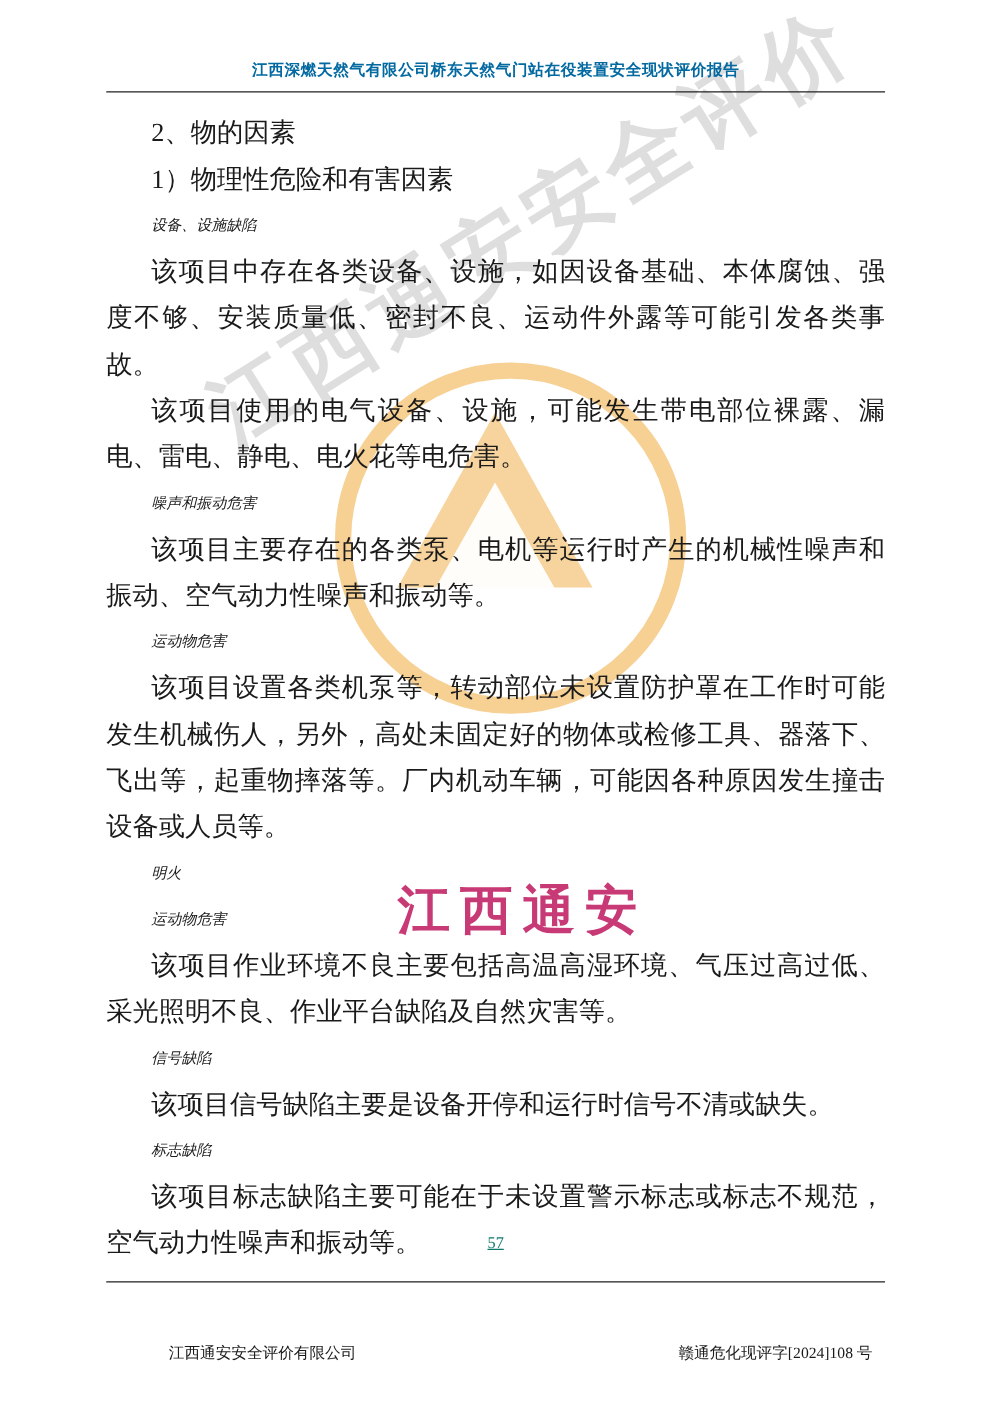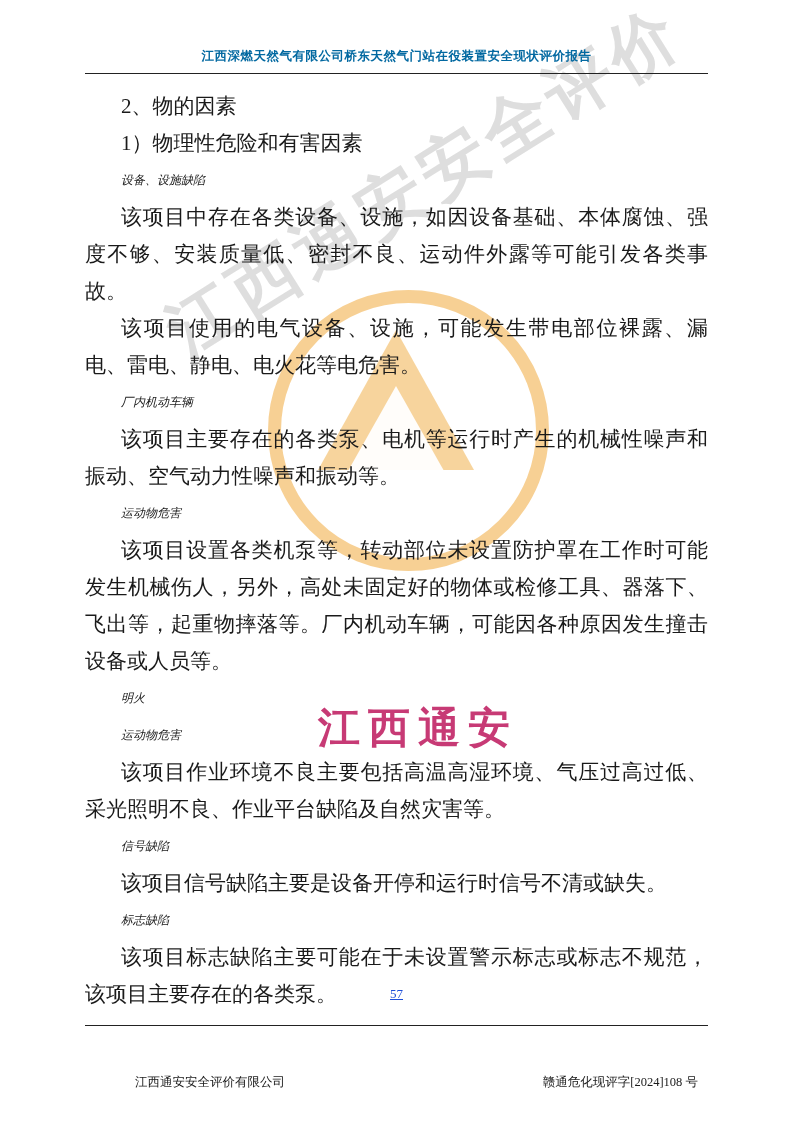--- a/index.html
+++ b/index.html
@@ -134,21 +134,21 @@
   }
 
   
   .page-number {
     position: absolute;
     left: 0;
     right: 0;
     top: 986px;
     text-align: center;
     font-size: 13px;
-    color: #1d4ed8;
+    color: #0f766e;
     text-decoration: underline;
   }
   .footer-rule {
     position: absolute;
     left: 85px;
     right: 85px;
     top: 1025px;
     border-bottom: 1.4px solid #222;
   }
   .footer {
@@ -185,36 +185,36 @@
   <div class="content">
 
     <p class="p indent1">2、物的因素</p>
     <p class="p indent1">1）物理性危险和有害因素</p>
 
     <p class="sub-head">设备、设施缺陷</p>
     <p class="p indent">该项目中存在各类设备、设施，如因设备基础、本体腐蚀、强度不够、安装质量低、密封不良、运动件外露等可能引发各类事故。</p>
 
     <p class="p indent">该项目使用的电气设备、设施，可能发生带电部位裸露、漏电、雷电、静电、电火花等电危害。</p>
 
-    <p class="sub-head">厂内机动车辆</p>
+    <p class="sub-head">噪声和振动危害</p>
     <p class="p indent">该项目主要存在的各类泵、电机等运行时产生的机械性噪声和振动、空气动力性噪声和振动等。</p>
 
     <p class="sub-head">运动物危害</p>
     <p class="p indent">该项目设置各类机泵等，转动部位未设置防护罩在工作时可能发生机械伤人，另外，高处未固定好的物体或检修工具、器落下、飞出等，起重物摔落等。厂内机动车辆，可能因各种原因发生撞击设备或人员等。</p>
 
     <p class="sub-head">明火</p>
 
     <p class="sub-head">运动物危害</p>
     <p class="p indent">该项目作业环境不良主要包括高温高湿环境、气压过高过低、采光照明不良、作业平台缺陷及自然灾害等。</p>
 
     <p class="sub-head">信号缺陷</p>
     <p class="p indent">该项目信号缺陷主要是设备开停和运行时信号不清或缺失。</p>
 
     <p class="sub-head">标志缺陷</p>
-    <p class="p indent">该项目标志缺陷主要可能在于未设置警示标志或标志不规范，该项目主要存在的各类泵。</p>
+    <p class="p indent">该项目标志缺陷主要可能在于未设置警示标志或标志不规范，空气动力性噪声和振动等。</p>
 
   </div>
 
   <div class="page-number">57</div>
   <div class="footer-rule"></div>
   <div class="footer">
     <div class="footer-left">江西通安安全评价有限公司</div>
     <div class="footer-right">赣通危化现评字[2024]108 号</div>
   </div>
 

